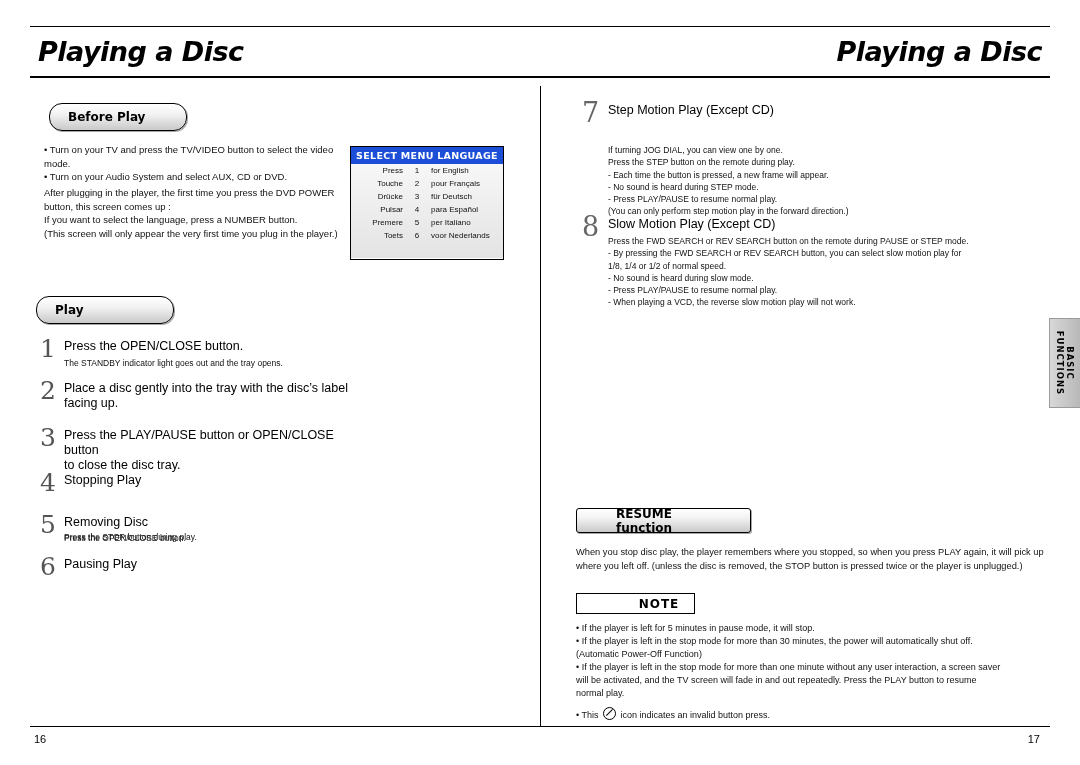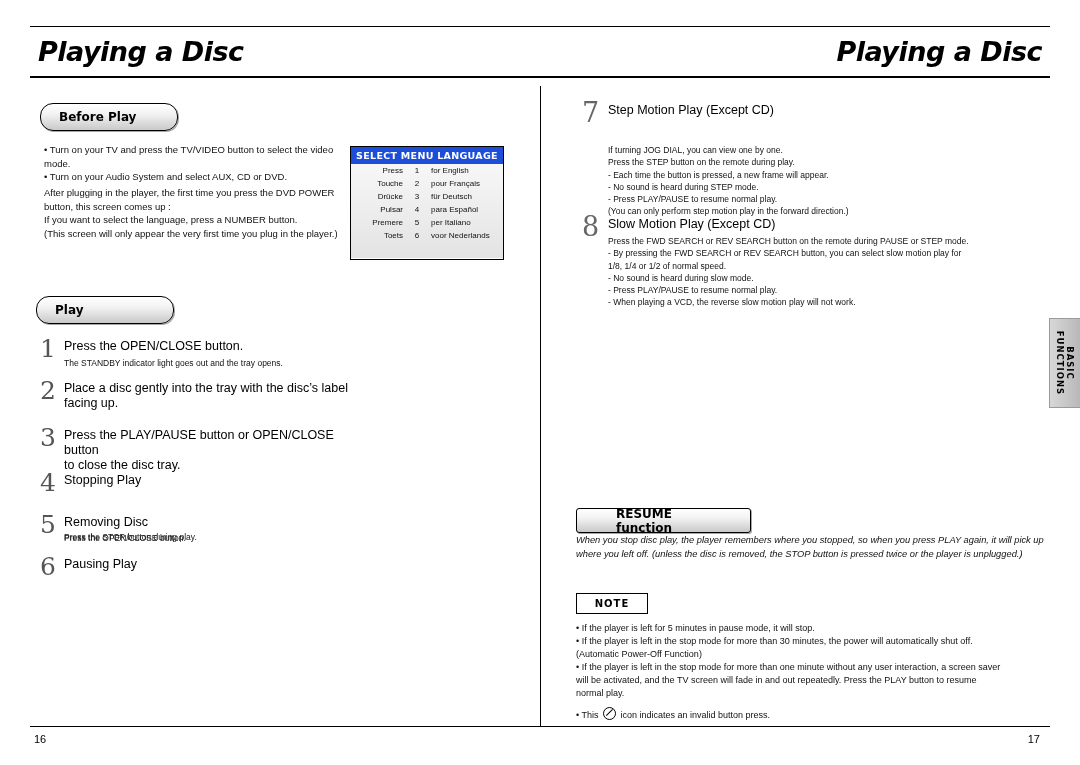--- a/index.html
+++ b/index.html
@@ -167,27 +167,28 @@
     color: #111;
   }
   .menu-row .c1 { width: 52px; text-align: right; padding-right: 8px;}
   .menu-row .c2 { width: 12px; text-align: center;}
   .menu-row .c3 { padding-left: 8px;}
   
   .note-box {
     position: absolute;
     border: 1px solid #000;
     background: #fff;
-    font-size: 10px;
+    font-size: 12px;
     font-weight: bold;
     letter-spacing: 1px;
     display: flex;
     align-items: center;
     justify-content: center;
     font-family: "DejaVu Sans", sans-serif;
+    padding-left: 47px;
   }
   
   .side-tab {
     position: absolute;
     right: 0; top: 318px;
     width: 30px; height: 88px;
     background: linear-gradient(to right,#d8d8d8,#b8b8b8);
     border: 1px solid #9a9a9a;
     border-right: none;
   }
@@ -242,21 +243,21 @@
 
 <div class="page">
 
   <div class="hdr-rule-top"></div>
   <div class="title-left">Playing a Disc</div>
   <div class="title-right">Playing a Disc</div>
   <div class="hdr-rule-bot"></div>
 
   <div class="center-divider"></div>
 
-  <div class="pill" style="left:40px; top:103px; width:100px;">
+  <div class="pill" style="left:49px; top:103px; width:100px;">
     <span>Before Play</span>
   </div>
 
   <div class="para" style="left:44px; top:186px; width:310px; white-space:pre-line;">After plugging in the player, the first time you press the DVD POWER
 button, this screen comes up :
 If you want to select the language, press a NUMBER button.
 (This screen will only appear the very first time you plug in the player.)</div>
 
   <div class="para" style="left:44px; top:143px; width:300px; white-space:pre-line;">• Turn on your TV and press the TV/VIDEO button to select the video mode.
 • Turn on your Audio System and select AUX, CD or DVD.</div>
@@ -355,21 +356,21 @@
   1/8, 1/4 or 1/2 of normal speed.
 - No sound is heard during slow mode.
 - Press PLAY/PAUSE to resume normal play.
 - When playing a VCD, the reverse slow motion play will not work.</div>
   </div>
 
   <div class="pill rect" style="left:576px; top:508px; width:116px; height:23px; border-radius:3px;">
     <span>RESUME function</span>
   </div>
 
-  <div class="para" style="left:576px; top:534px; width:470px; white-space:pre-line; font-size:9.3px; line-height:13.5px;font-style:italic;">When you stop disc play, the player remembers where you stopped, so when you press PLAY again, it will pick up
+  <div class="para" style="left:576px; top:546px; width:470px; white-space:pre-line; font-size:9.3px; line-height:13.5px;">When you stop disc play, the player remembers where you stopped, so when you press PLAY again, it will pick up
 where you left off. (unless the disc is removed, the STOP button is pressed twice or the player is unplugged.)</div>
 
   <div class="note-box" style="left:576px; top:593px; width:70px; height:19px;">
     <span>NOTE</span>
   </div>
 
   <div class="para small" style="left:576px; top:622px; width:470px; white-space:pre-line;">• If the player is left for 5 minutes in pause mode, it will stop.
 • If the player is left in the stop mode for more than 30 minutes, the power will automatically shut off.
   (Automatic Power-Off Function)
 • If the player is left in the stop mode for more than one minute without any user interaction, a screen saver

